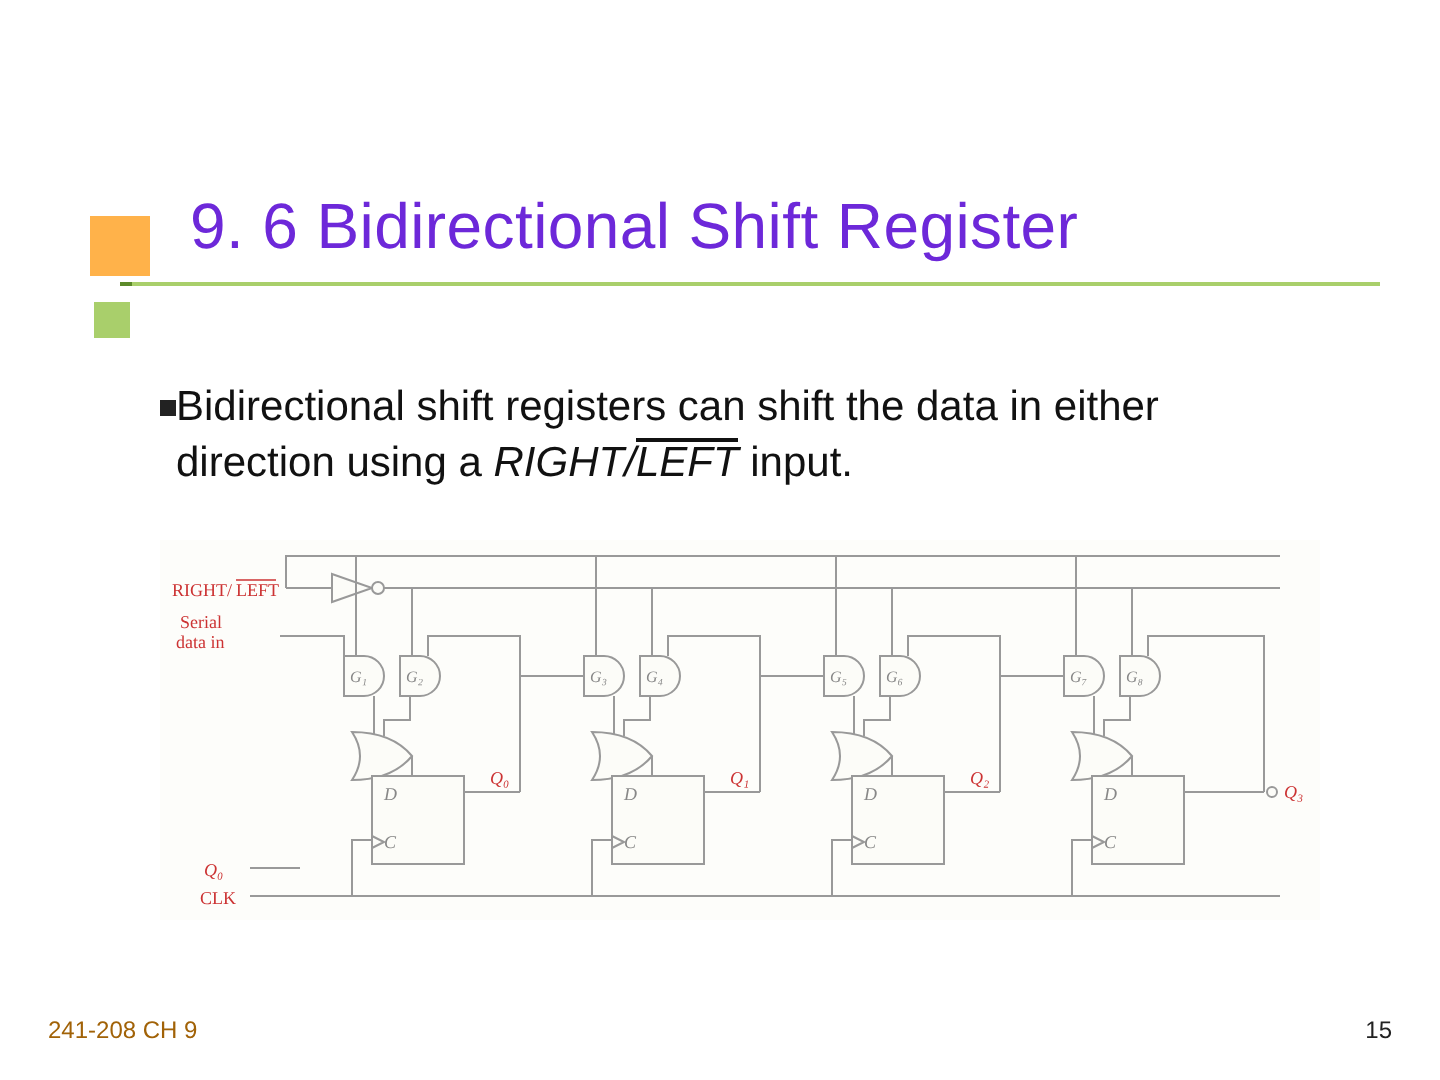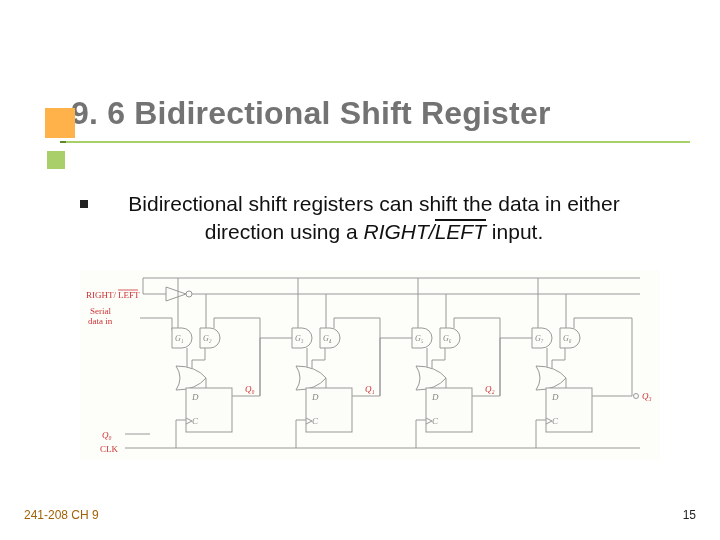--- a/index.html
+++ b/index.html
@@ -33,23 +33,23 @@
   .decor-green {
     position: absolute;
     width: 18px;
     height: 18px;
     background: #a9cf6b;
     top: 48px;
     left: 2px;
   }
   .slide-title {
     font-size: 32px;
-    font-weight: 700;
-    color: #737373;
-    margin-left: 26px;
+    font-weight: 400;
+    color: #6d28d9;
+    margin-left: 50px;
     letter-spacing: 0.2px;
   }
   .title-underline {
     position: absolute;
     left: 15px;
     right: -10px;
     top: 46px;
     height: 2px;
     background: #a9cf6b;
   }
@@ -63,21 +63,20 @@
   }
   .body-area {
     position: absolute;
     top: 190px;
     left: 80px;
     right: 60px;
   }
   .bullet-row {
     display: flex;
     align-items: flex-start;
-    text-align: center;
   }
   .bullet {
     width: 8px;
     height: 8px;
     background: #222;
     margin-top: 10px;
     flex-shrink: 0;
   }
   .bullet-text {
     font-size: 21px;

